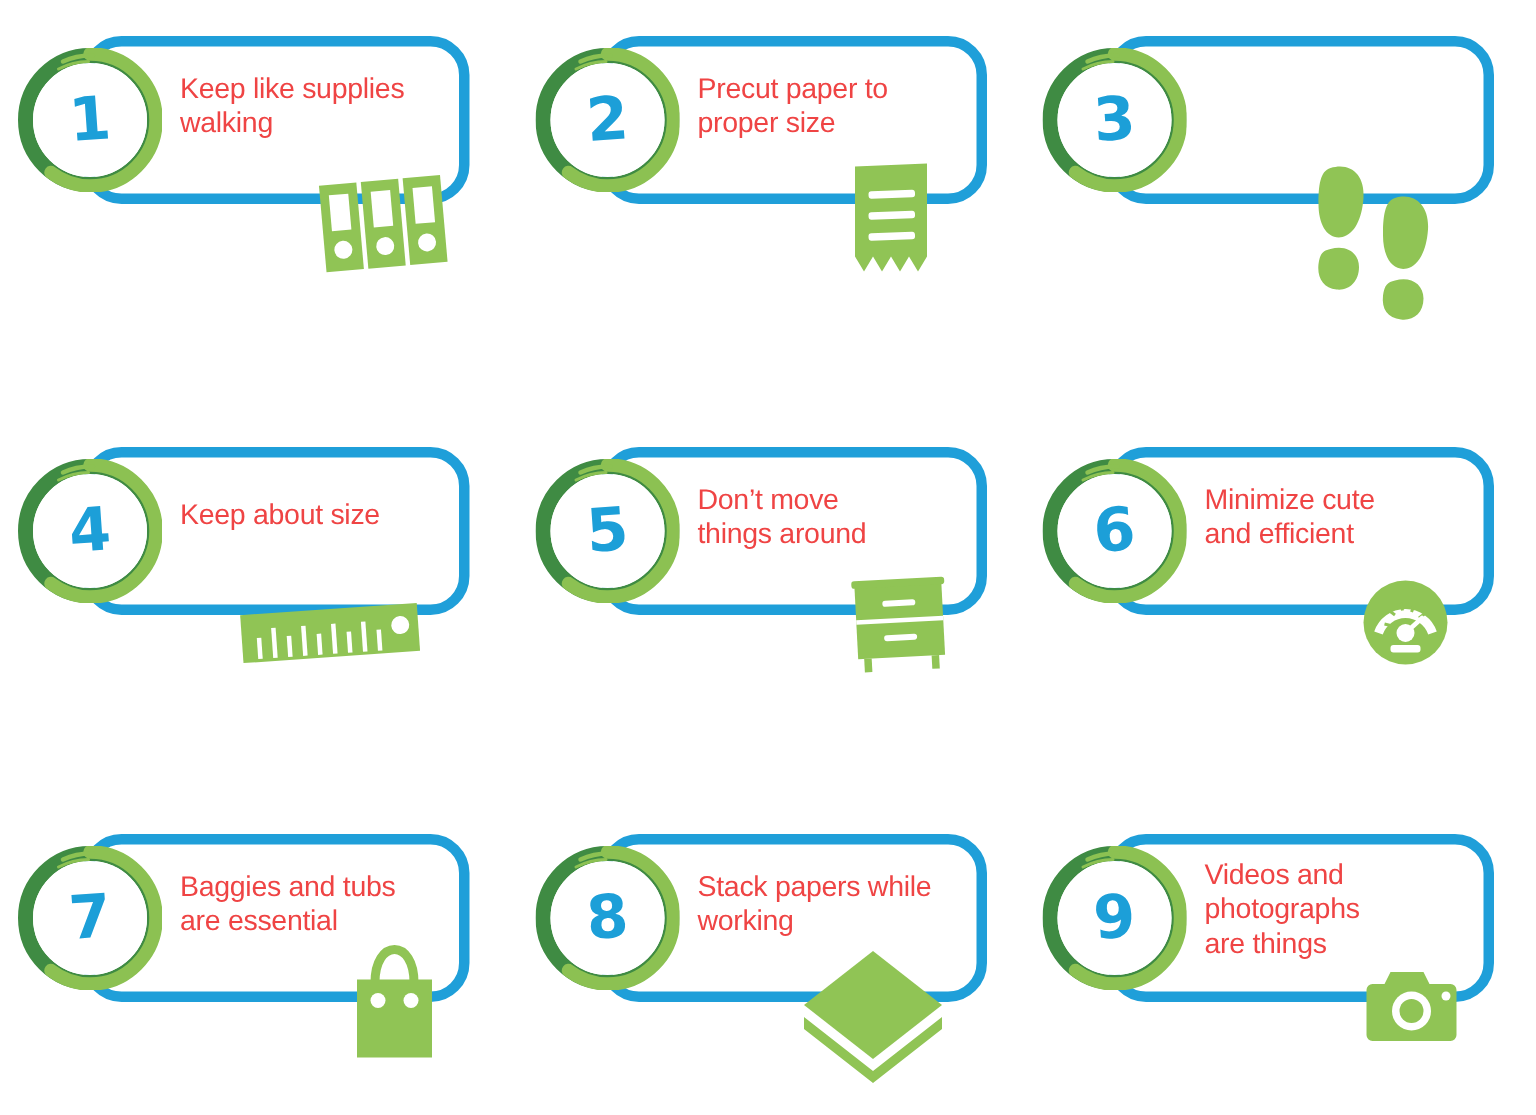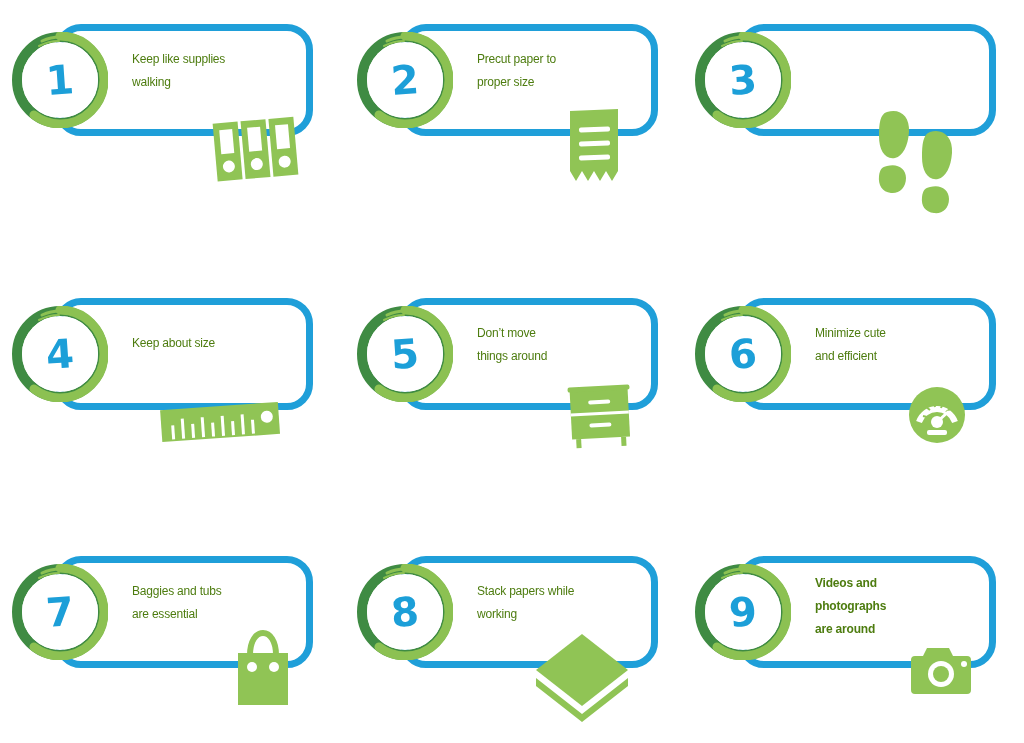--- a/index.html
+++ b/index.html
@@ -71,29 +71,27 @@
     transform: rotate(-4deg);
     z-index: 7;
   }
   .card-text {
     position: absolute;
     left: 120px;
     top: 48px;
     width: 190px;
     z-index: 5;
     font-family: "Liberation Sans", sans-serif;
-    font-size: 12px;
+    font-size: 19px;
     line-height: 23px;
-    color: #4d7c0f;
+    color: #ef4444;
     letter-spacing: -0.2px;
-    margin-left: 12px;
   }
   .card-text.three-line {
     top: 40px;
-    font-weight: bold;
   }
   .icon-svg { display: block; }
 </style>
 </head>
 <body>
 
 <div id="infographic">
 
   <div class="tip-card" style="left:0px; top:0px;">
     <div class="card-frame"></div>
@@ -373,17 +371,17 @@
         <path d="M 48 4 A 44 44 0 0 1 48 92 A 44 44 0 0 1 22 83" fill="none" stroke="#8cc152" stroke-width="9" stroke-linecap="round"></path>
         <path d="M 30 9 A 44 44 0 0 1 50 5" fill="none" stroke="#8cc152" stroke-width="3" stroke-linecap="round"></path>
         <path d="M 27 14 A 44 44 0 0 1 47 9" fill="none" stroke="#8cc152" stroke-width="2" stroke-linecap="round"></path>
       </svg>
       <div class="badge-number">9</div>
     </div>
 
     <div class="card-text three-line">
       <div>Videos and</div>
       <div>photographs</div>
-      <div>are around</div>
+      <div>are things</div>
     </div>
   </div>
 
 </div>
 
 </body></html>

